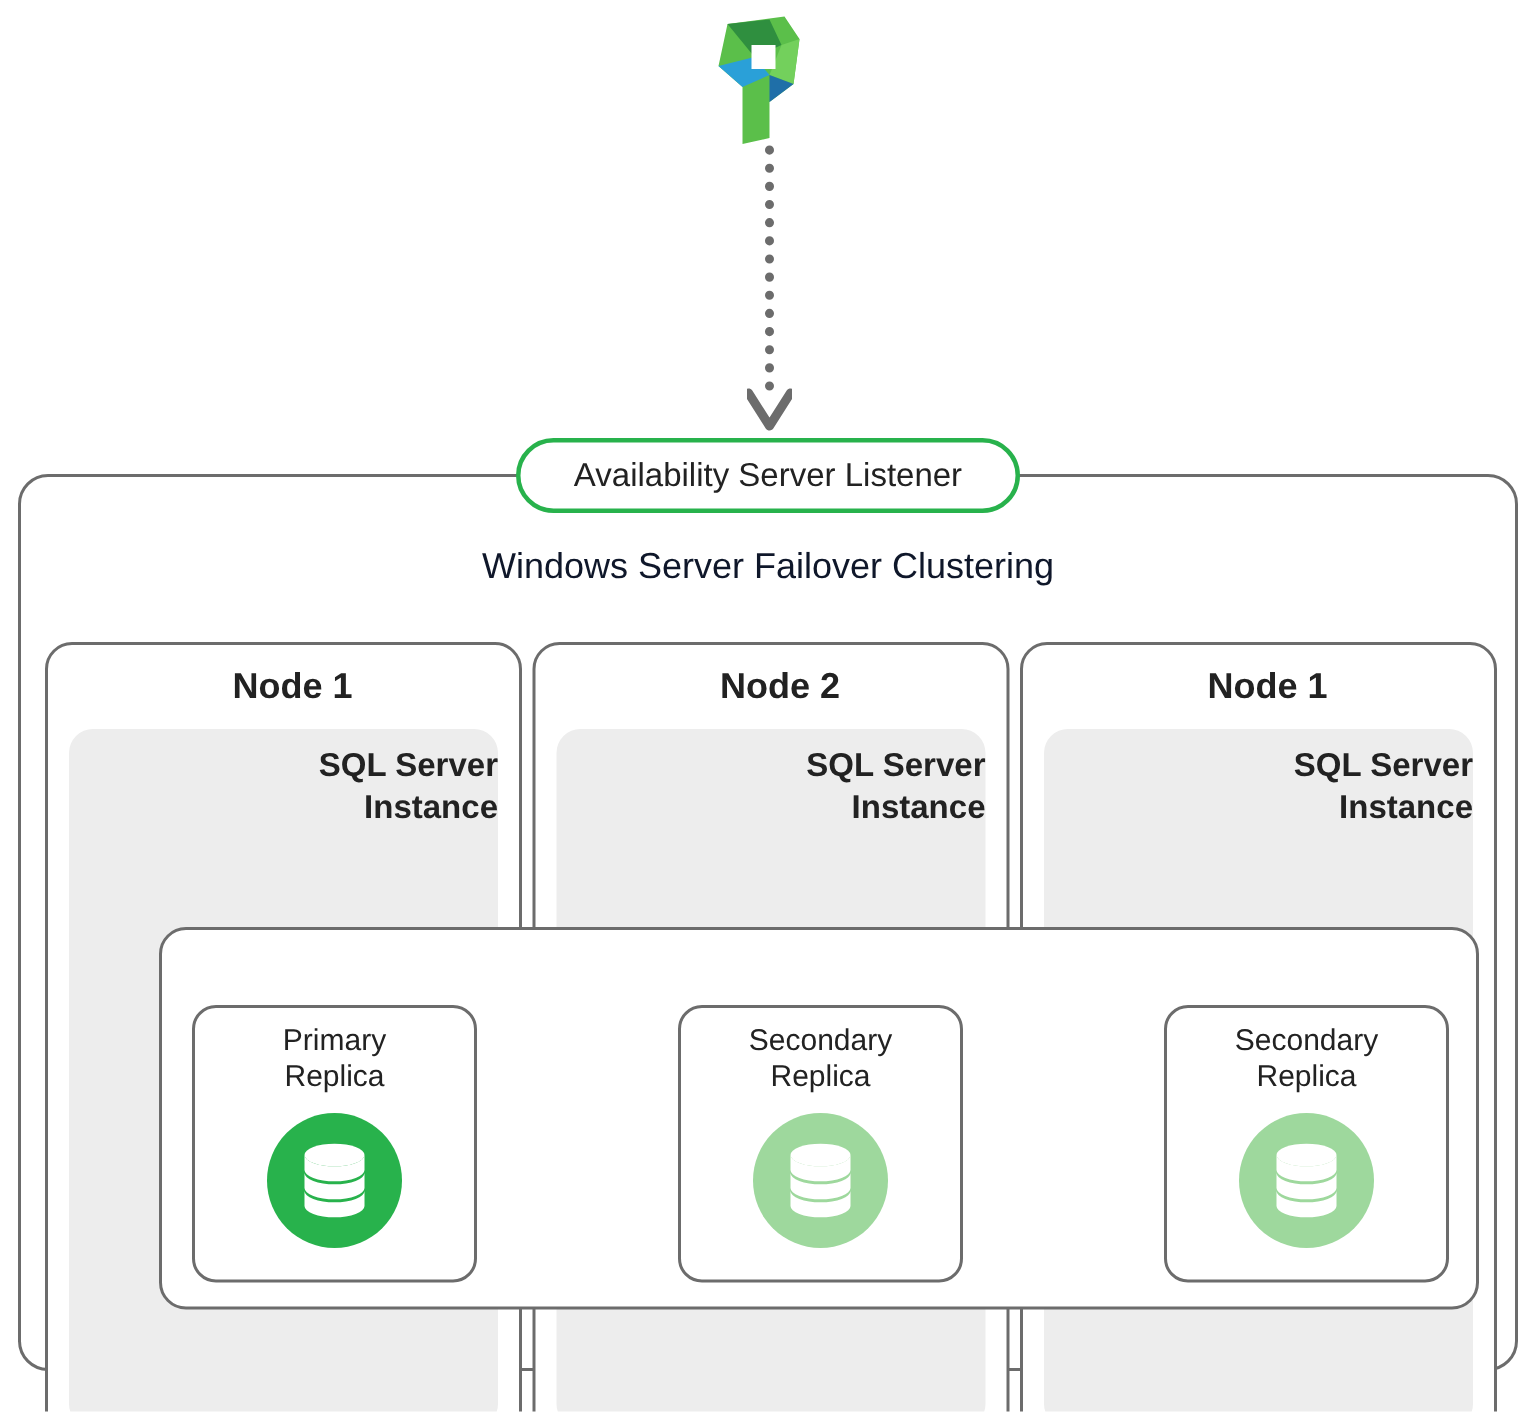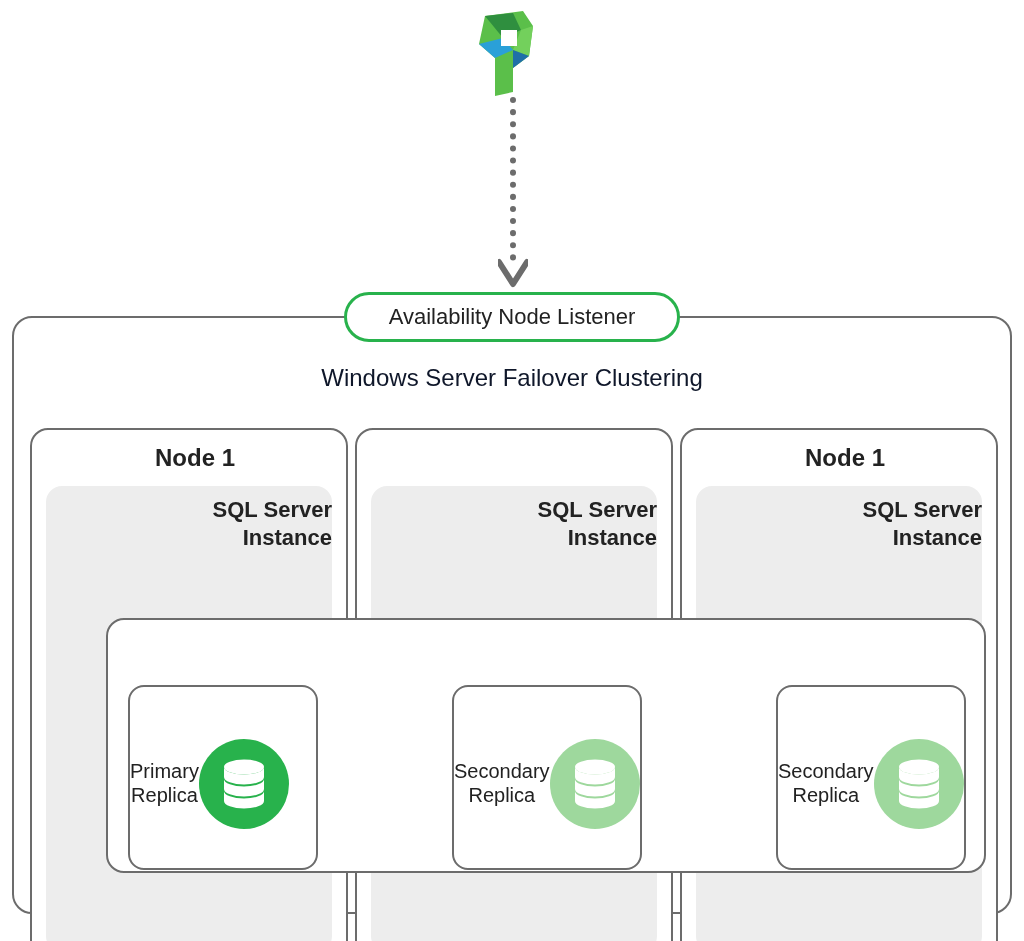--- a/index.html
+++ b/index.html
@@ -118,28 +118,28 @@
     z-index: 3;
   }
   .aoag-title {
     text-align: center;
     font-size: 22px;
     margin-top: 8px;
   }
   
   .replica {
     position: absolute;
-    top: 65px;
+    top: 50px;
     width: 190px;
     height: 185px;
     border: 2.5px solid #6c6c6c;
     border-radius: 16px;
     background: #fff;
     display: flex;
-    flex-direction: row;
+    flex-direction: column;
     align-items: center;
   }
   .rep1 { left: 20px; }
   .rep2 { left: 344px; }
   .rep3 { left: 668px; }
   .replica-label {
     text-align: center;
     font-size: 20px;
     line-height: 1.2;
     margin-top: 10px;
@@ -168,37 +168,38 @@
   </div>
 
   <div class="dotted-arrow">
     <svg viewBox="0 0 30 200" width="30" height="200">
       <line x1="15" y1="6" x2="15" y2="170" stroke="#6c6c6c" stroke-width="6" stroke-linecap="round" stroke-dasharray="0.1 12"></line>
       <path d="M1,168 L15,190 L29,168" fill="none" stroke="#6c6c6c" stroke-width="6" stroke-linecap="round" stroke-linejoin="round"></path>
     </svg>
   </div>
 
   <div class="listener-pill">
-    <span>Availability Node Listener</span>
+    <span>Availability Server Listener</span>
   </div>
 
   <div class="cluster-box">
     <div class="cluster-title">Windows Server Failover Clustering</div>
 
     <div class="node node1">
       <div class="node-title">Node 1</div>
       <div class="instance">
         <div class="instance-title">
           <span>SQL Server</span><br>
           <span>Instance</span>
         </div>
       </div>
     </div>
 
     <div class="node node2">
+      <div class="node-title">Node 2</div>
       <div class="instance">
         <div class="instance-title">
           <span>SQL Server</span><br>
           <span>Instance</span>
         </div>
       </div>
     </div>
 
     <div class="node node3">
       <div class="node-title">Node 1</div>

